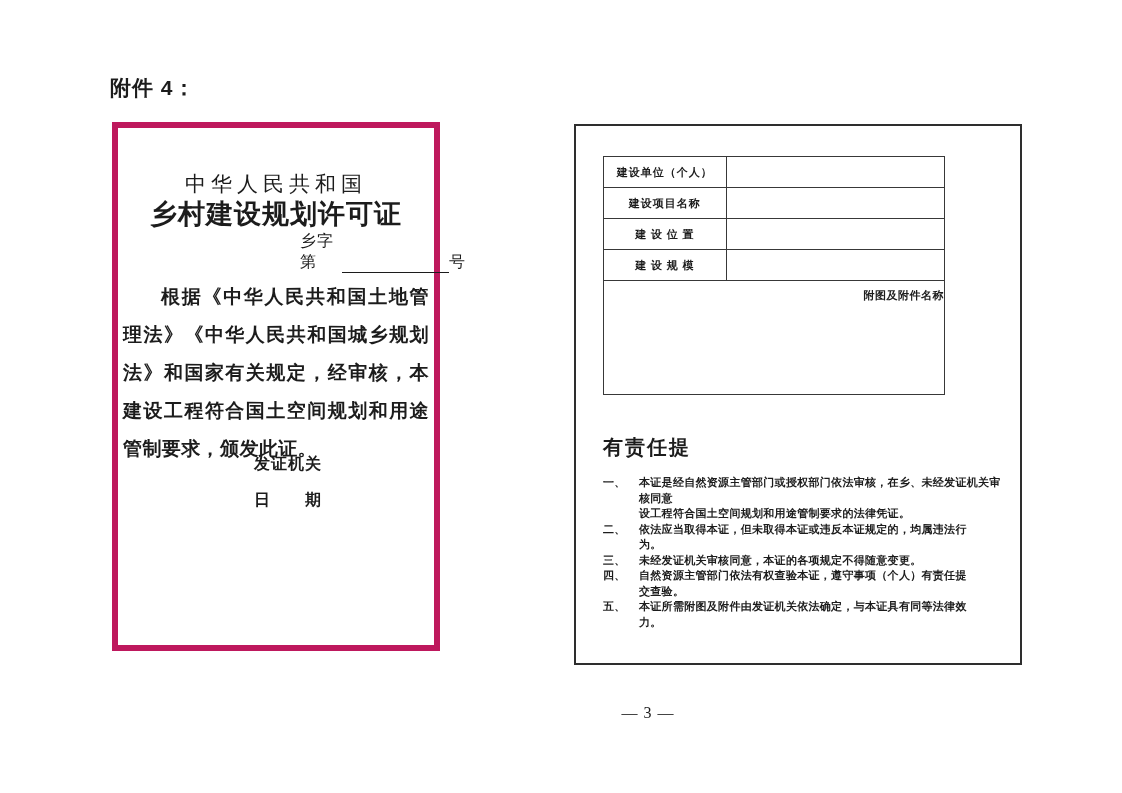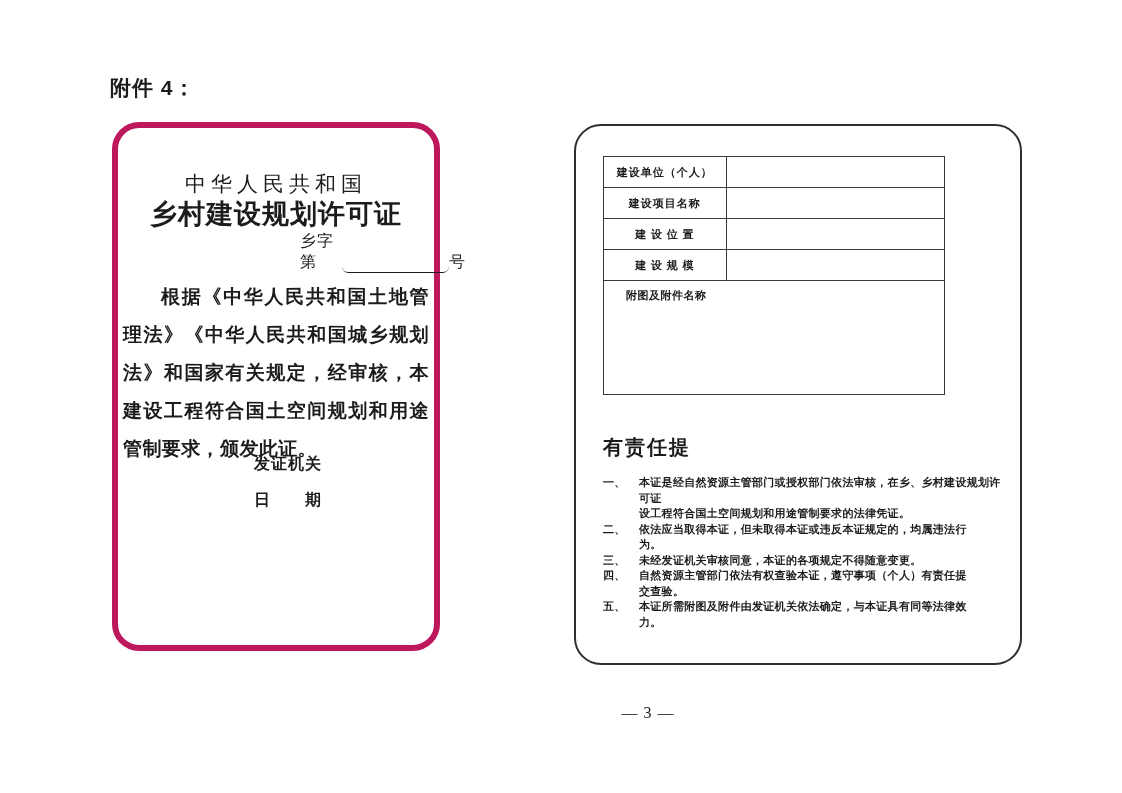--- a/index.html
+++ b/index.html
@@ -1,15 +1,15 @@
 <!DOCTYPE html>
 <html><head>
 <meta charset="utf-8">
 <style>
-  * { margin: 0; padding: 0; box-sizing: border-box; border-radius: 27px; }
+  * { margin: 0; padding: 0; box-sizing: border-box; }
   html, body { background: #ffffff; }
   body {
     font-family: "Liberation Serif", "DejaVu Serif", serif;
     color: #1c1c1c;
   }
   .page {
     position: relative;
     width: 1122px;
     height: 793px;
     background: #ffffff;
@@ -111,21 +111,21 @@
   .info-table .label-cell {
     width: 123px;
     height: 31px;
     text-align: center;
     vertical-align: middle;
   }
   .info-table .value-cell { width: 219px; }
   .info-table .attachment-cell {
     height: 114px;
     vertical-align: top;
-    text-align: left;
+    text-align: right;
     padding: 7px 0 0 22px;
     letter-spacing: 0.5px;
   }
 
   .rules-heading {
     position: absolute;
     left: 27px; top: 308px;
     font-size: 20px;
     font-weight: bold;
     letter-spacing: 2px;
@@ -205,21 +205,21 @@
           <td class="attachment-cell" colspan="2">附图及附件名称</td>
         </tr>
       </tbody>
     </table>
 
     <div class="rules-heading">有责任提</div>
 
     <div class="rules-list">
       <div class="rule-item">
         <span class="rule-number">一、</span>
-        <span class="rule-text">本证是经自然资源主管部门或授权部门依法审核，在乡、乡村建设规划许可证
+        <span class="rule-text">本证是经自然资源主管部门或授权部门依法审核，在乡、未经发证机关审核同意
 设工程符合国土空间规划和用途管制要求的法律凭证。</span>
       </div>
       <div class="rule-item">
         <span class="rule-number">二、</span>
         <span class="rule-text">依法应当取得本证，但未取得本证或违反本证规定的，均属违法行
 为。</span>
       </div>
       <div class="rule-item">
         <span class="rule-number">三、</span>
         <span class="rule-text">未经发证机关审核同意，本证的各项规定不得随意变更。</span>

